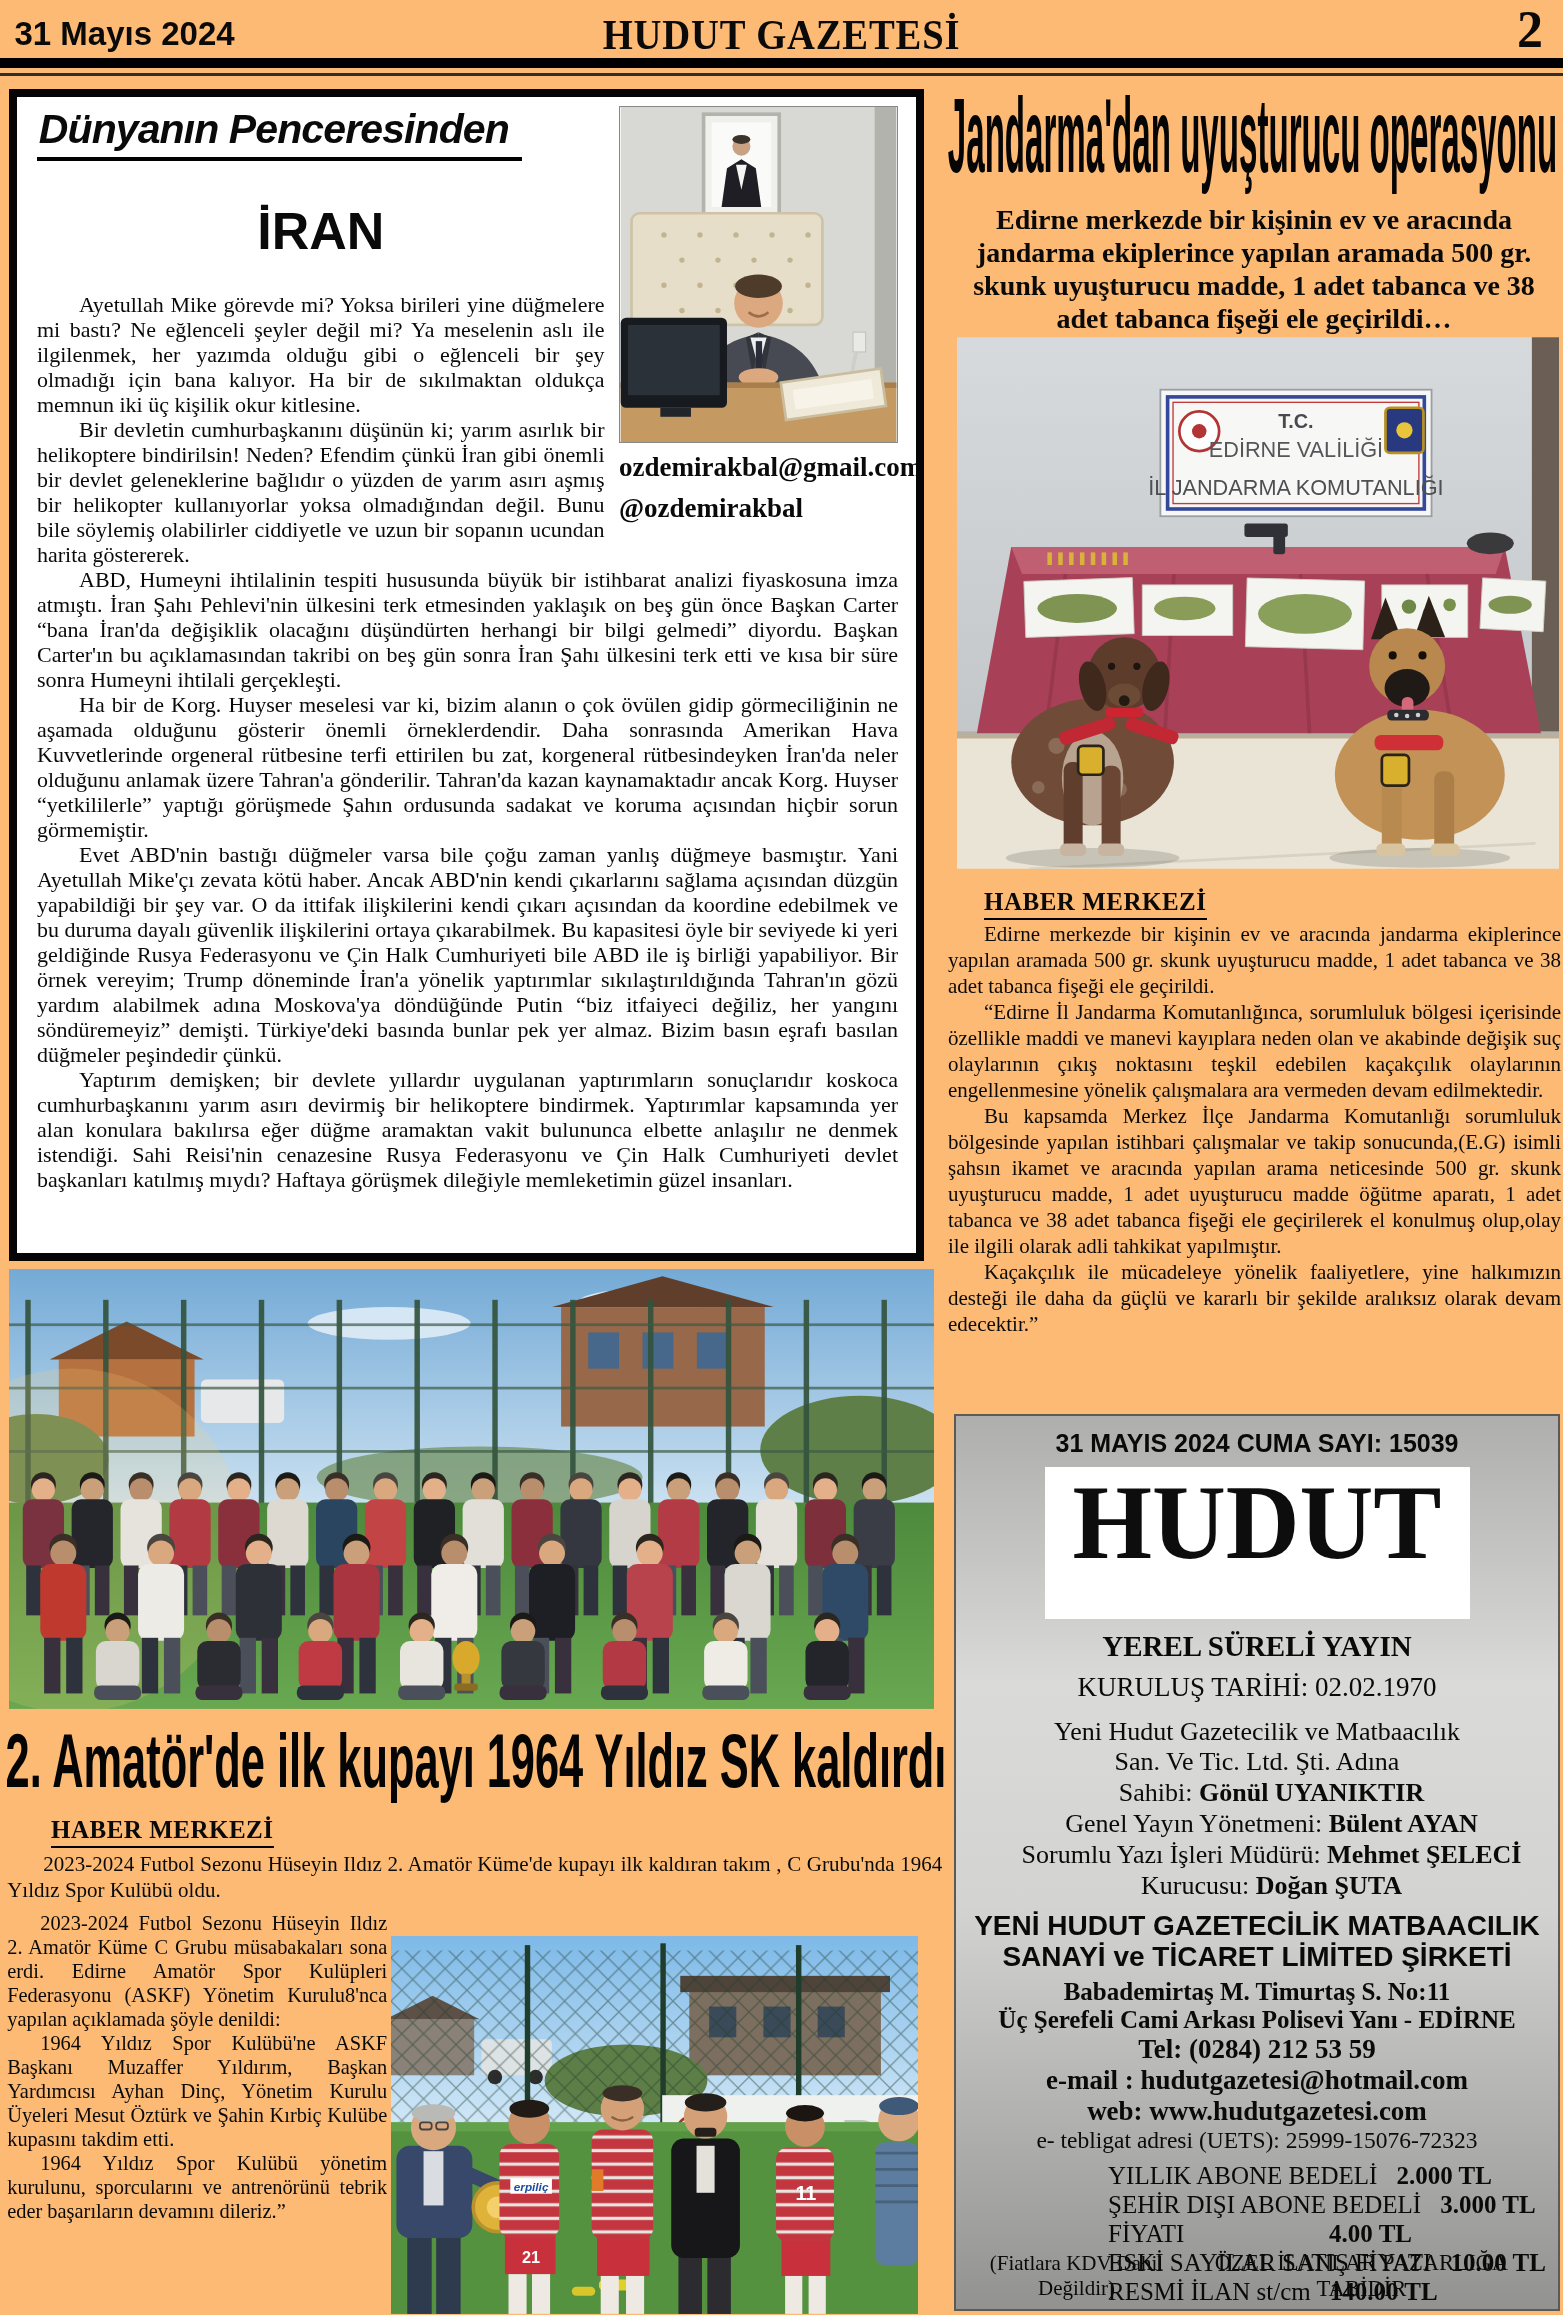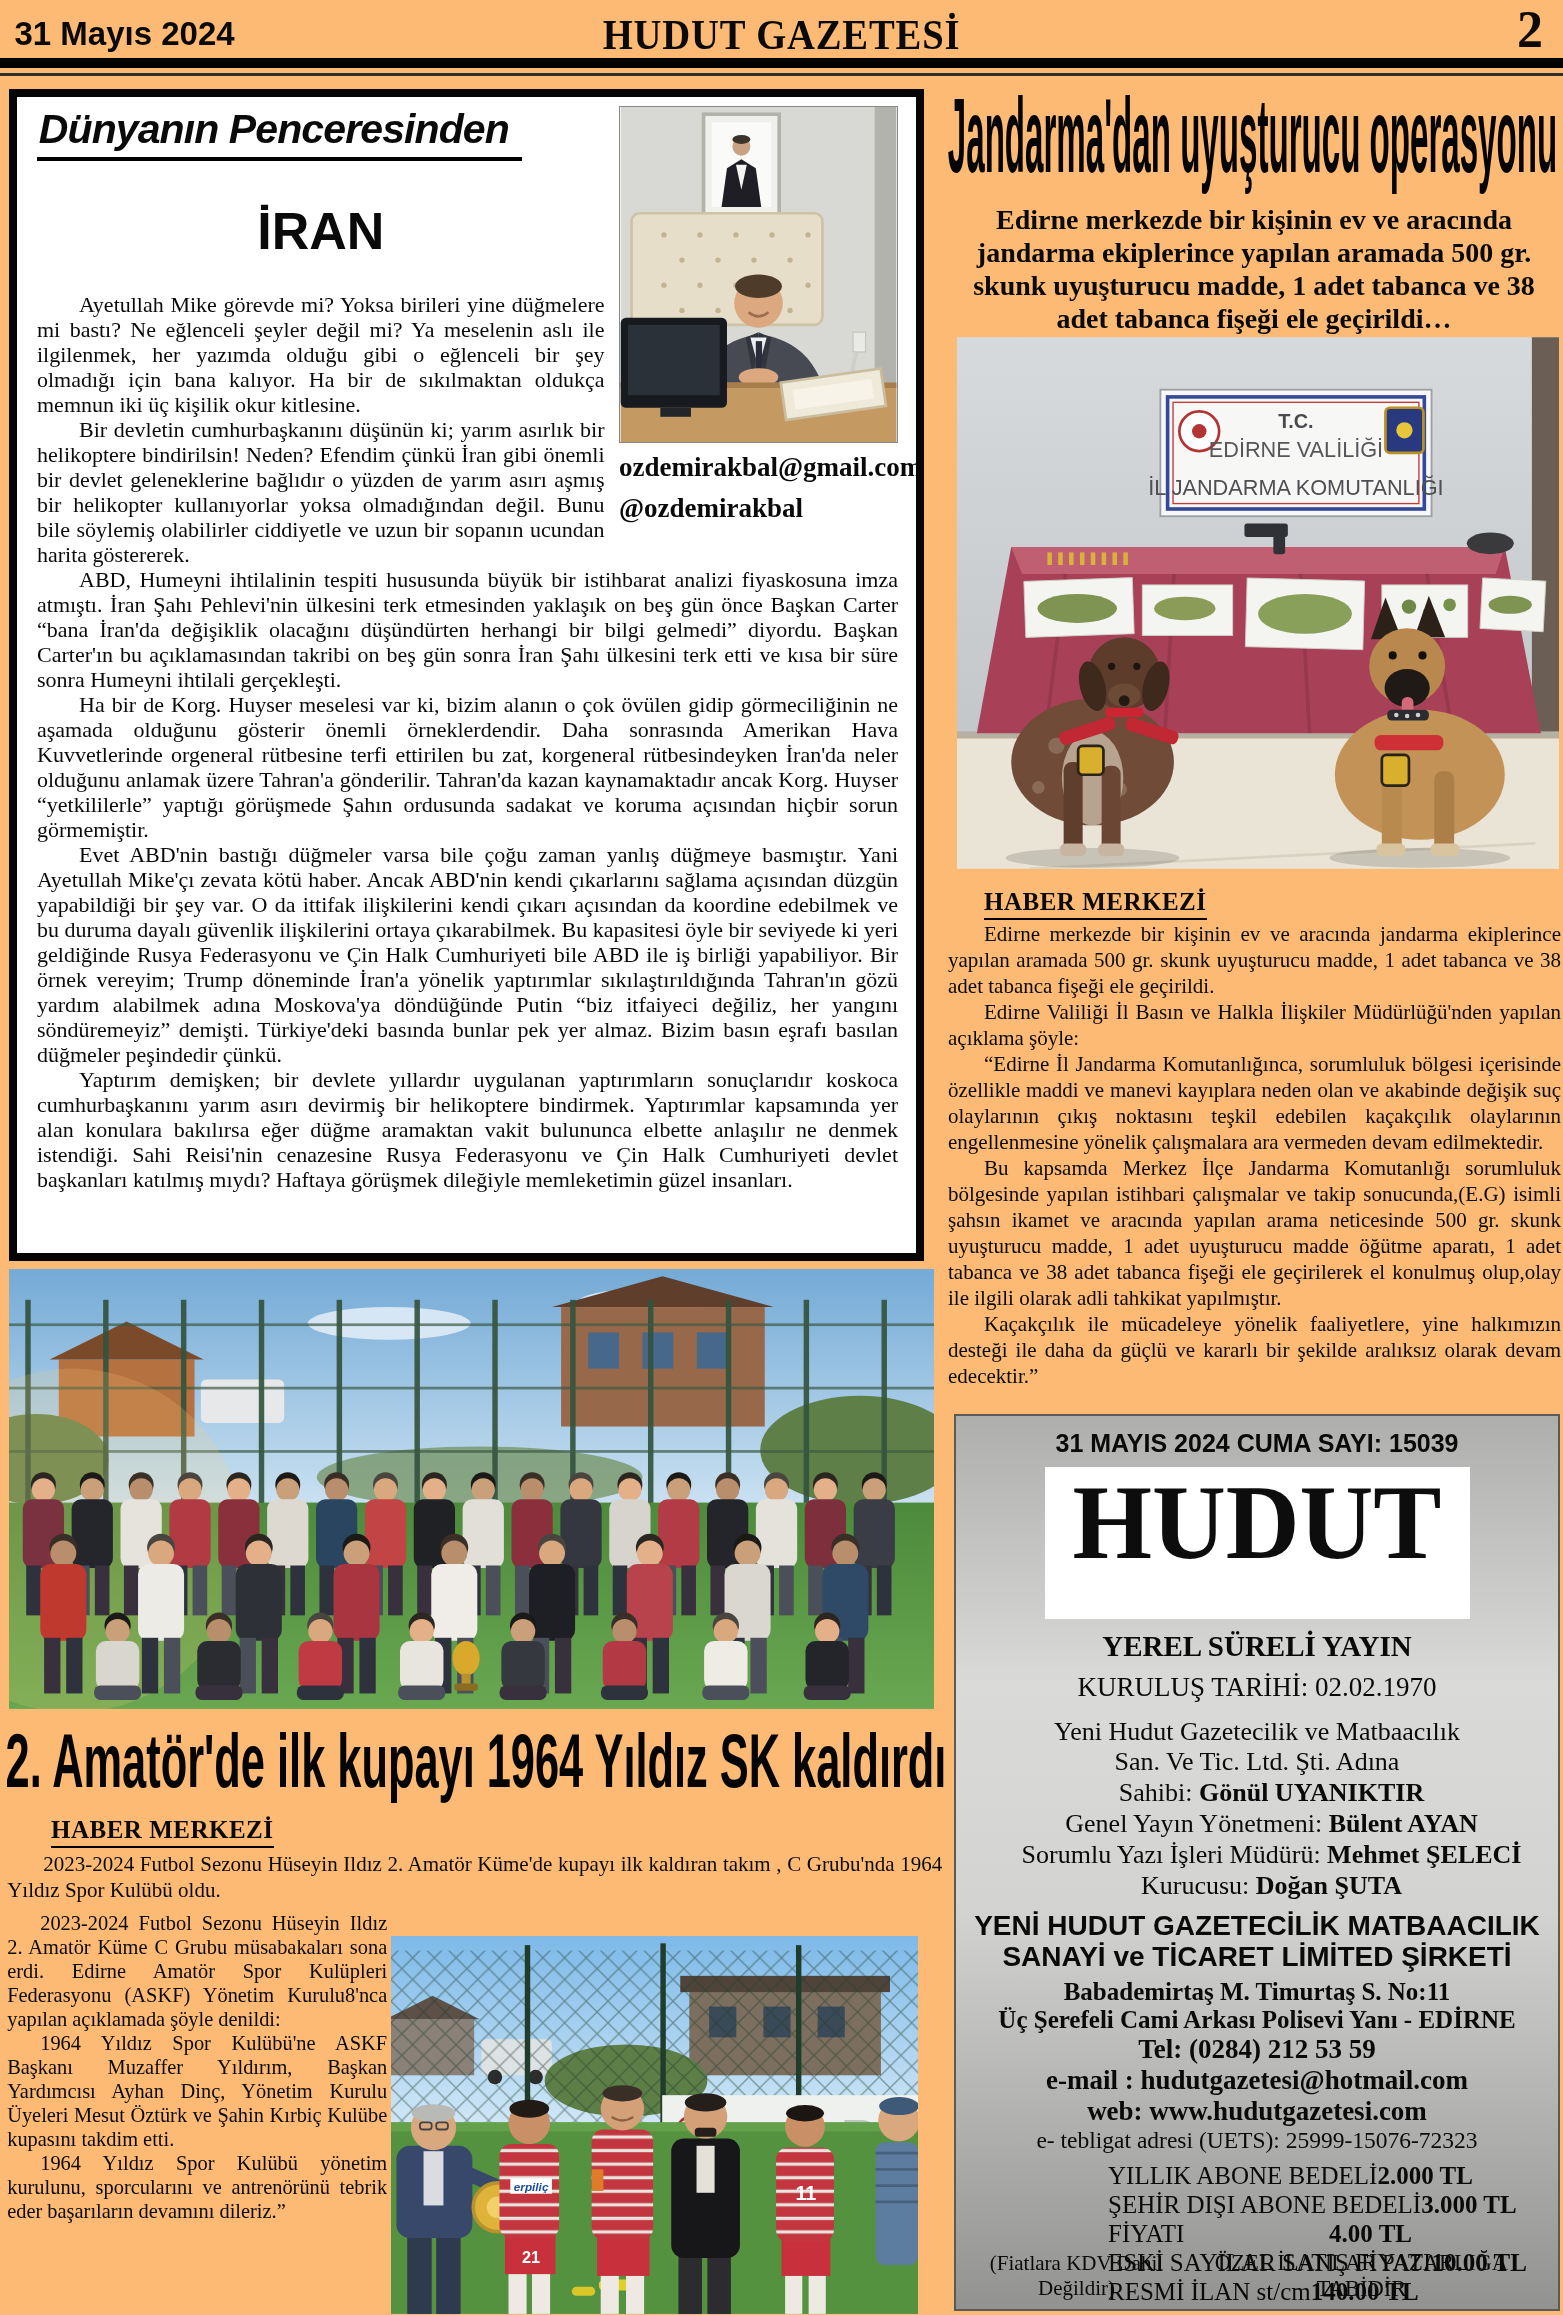--- a/index.html
+++ b/index.html
@@ -52,21 +52,21 @@
   .mh-founded{margin-top:9px;font:27px "Liberation Serif",serif;}
   .mh-co{margin-top:14.5px;font:26px/30px "Liberation Serif",serif;}
   .mh-staff{font:26px/31px "Liberation Serif",serif;padding-left:29px;}
   .mh-staff b{font-weight:bold;}
   .mh-print-header{margin-top:14.5px;font:27px "Liberation Serif",serif;}
   .mh-print-co{margin-top:9px;font:bold 28px/31px "Liberation Sans",sans-serif;}
   .mh-addr{margin-top:5.4px;font:bold 25px/28px "Liberation Serif",serif;}
   .mh-tel{font:bold 27px/31px "Liberation Serif",serif;}
   .mh-uets{font:23.5px/27px "Liberation Serif",serif;}
   .mh-prices{margin:7.2px 0 0 152px;width:304px;}
-  .mh-price-row{display:flex;font:25px/29px "Liberation Serif",serif;}
+  .mh-price-row{display:flex;font:25px/29px "Liberation Serif",serif;gap:19px;}
   .mh-price-row .lbl{flex:1;text-align:left;white-space:nowrap;}
   .mh-price-row .val{font-weight:bold;white-space:nowrap;}
   .mh-foot{position:absolute;bottom:7.2px;left:7.2px;right:25px;display:flex;
            align-items:baseline;}
   .mh-foot .l{font:21px "Liberation Serif",serif;}
   .mh-foot .r{font:22.6px "Liberation Serif",serif;}
 </style>
 </head>
 <body>
 
@@ -253,21 +253,20 @@
       <rect x="462" y="440" width="76" height="17" rx="7" fill="#cf3036"></rect>
       <rect x="470" y="462" width="30" height="34" rx="5" fill="#d8b02e" stroke="#2b2317" stroke-width="3"></rect>
     </g>
   </svg>
 
   <div class="abs jand-byline">
     <span class="byline">HABER MERKEZİ</span>
   </div>
   <div class="abs jand-body bodytext2">
     <p>Edirne merkezde bir kişinin ev ve aracında jandarma ekiplerince yapılan aramada 500 gr. skunk uyuşturucu madde, 1 adet tabanca ve 38 adet tabanca fişeği ele geçirildi.</p>
-    <p>Edirne Valiliği İl Basın ve Halkla İlişkiler Müdürlüğü'nden yapılan açıklama şöyle:</p>
     <p>“Edirne İl Jandarma Komutanlığınca, sorumluluk bölgesi içerisinde özellikle maddi ve manevi kayıplara neden olan ve akabinde değişik suç olaylarının çıkış noktasını teşkil edebilen kaçakçılık olaylarının engellenmesine yönelik çalışmalara ara vermeden devam edilmektedir.</p>
     <p>Bu kapsamda Merkez İlçe Jandarma Komutanlığı sorumluluk bölgesinde yapılan istihbari çalışmalar ve takip sonucunda,(E.G) isimli şahsın ikamet ve aracında yapılan arama neticesinde 500 gr. skunk uyuşturucu madde, 1 adet uyuşturucu madde öğütme aparatı, 1 adet tabanca ve 38 adet tabanca fişeği ele geçirilerek el konulmuş olup,olay ile ilgili olarak adli tahkikat yapılmıştır.</p>
     <p>Kaçakçılık ile mücadeleye yönelik faaliyetlere, yine halkımızın desteği ile daha da güçlü ve kararlı bir şekilde aralıksız olarak devam edecektir.”</p>
   </div>
 
   <svg class="abs team-photo" viewBox="0 0 1022 486" xmlns="http://www.w3.org/2000/svg">
     <defs>
       <linearGradient id="skyg" x1="0" y1="0" x2="0" y2="1">
         <stop offset="0" stop-color="#74aad6"></stop>
           <stop offset="1" stop-color="#d7e9f5"></stop>

